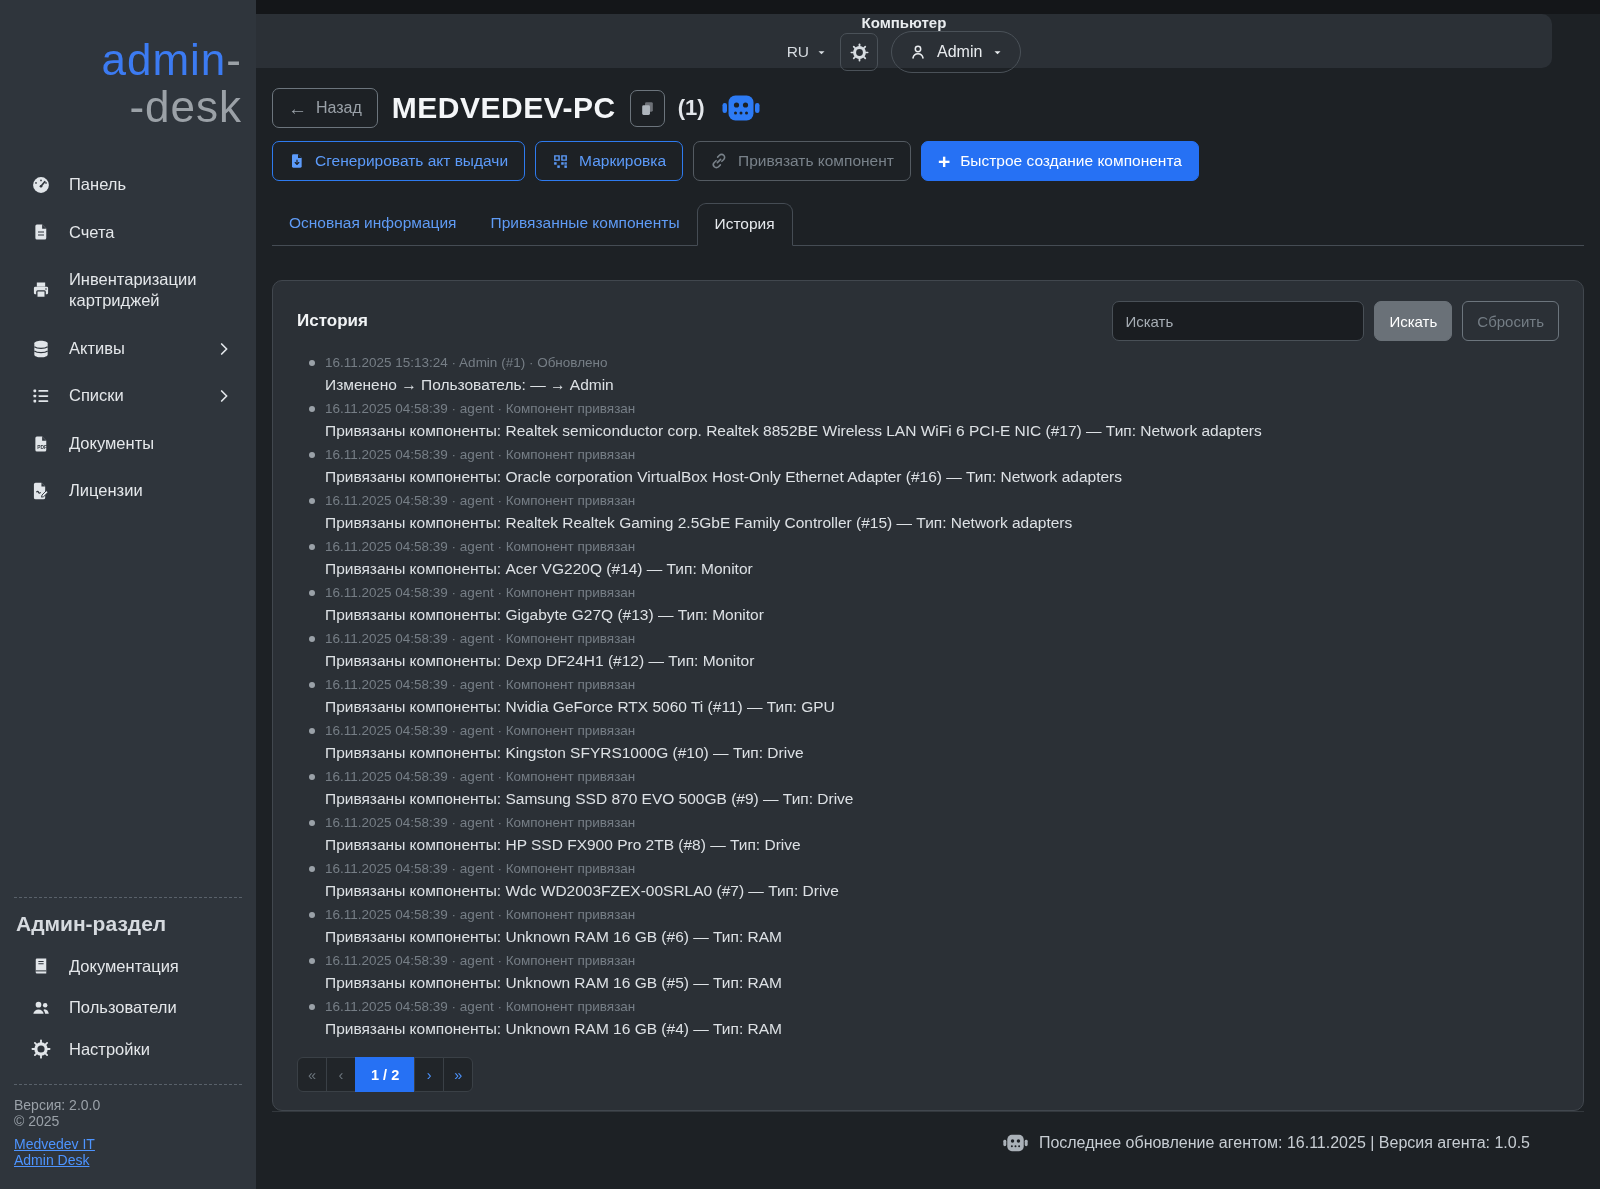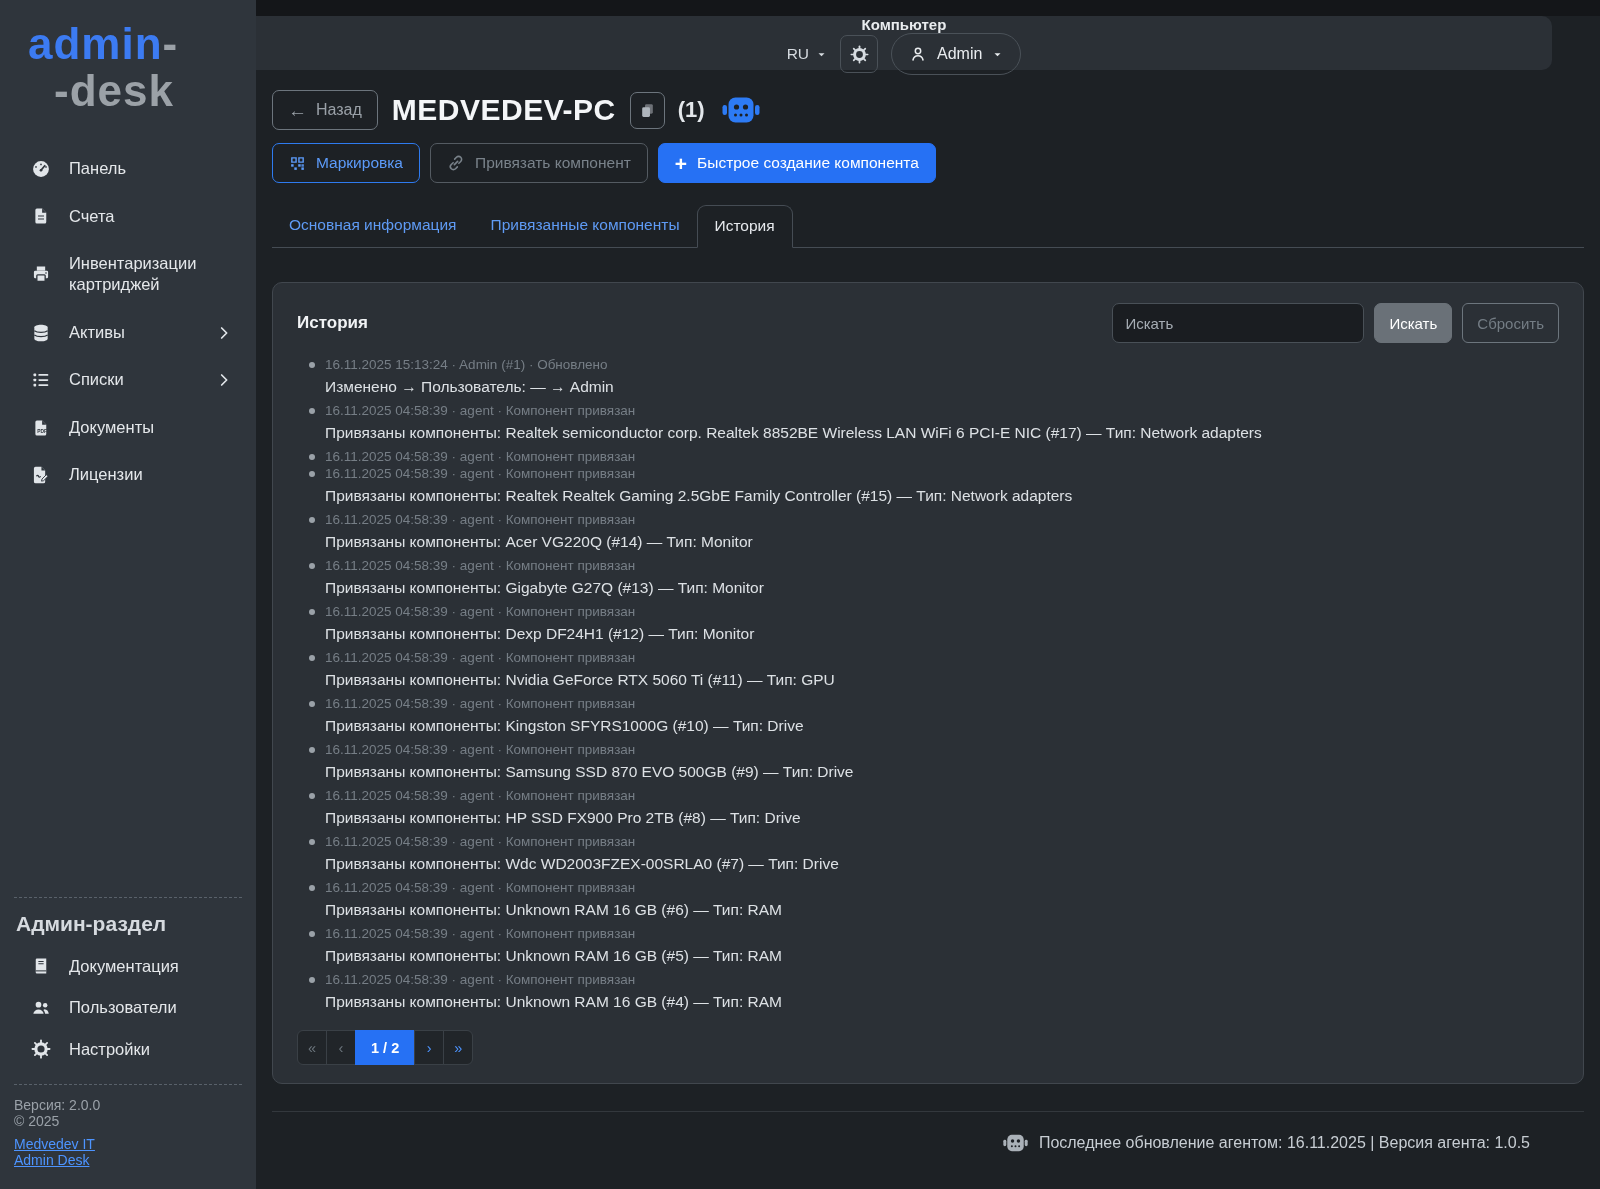--- a/index.html
+++ b/index.html
@@ -12,21 +12,21 @@
   }
   svg { display:block; }
 
   
   .sidebar {
     width:256px; min-width:256px; height:1189px;
     background:#2f353c;
     display:flex; flex-direction:column;
     padding:18px 14px 14px;
   }
-  .logo { font-weight:700; font-size:44px; line-height:1.07; letter-spacing:1px; margin:2px 0 34px 14px; }
+  .logo { font-weight:400; font-size:44px; line-height:1.07; letter-spacing:1px; margin:18px 0 34px 14px;text-align:right; }
   .logo .accent { color:#3c7bf2; }
   .logo .gray { color:#9ba1a7; }
   .logo .line2 { margin-left:26px; }
   .nav { display:flex; flex-direction:column; gap:6px; }
   .nav-item {
     display:flex; align-items:center; gap:17px;
     padding:10px 10px 10px 16px; border-radius:6px;
     color:#e4e7ea; font-size:16.5px; cursor:pointer; line-height:1.3;
   }
   .nav-item .ic { width:22px; min-width:22px; display:flex; justify-content:center; color:#e1e5e9; }
@@ -367,20 +367,31 @@
             <circle cx="13.5" cy="20" r="1.5" fill="#1d2125"></circle>
             <circle cx="19" cy="20" r="1.5" fill="#1d2125"></circle>
             <circle cx="24.5" cy="20" r="1.5" fill="#1d2125"></circle>
           </svg>
       </span>
     </div>
 
     <div class="actions-row">
       <button class="btn btn-outline-primary">
         <span>
+          <svg width="16" height="18" viewBox="0 0 24 24">
+              <path fill="currentColor" d="M6.5 2h7L19 7.5V20a2 2 0 0 1-2 2H6.5a2 2 0 0 1-2-2V4a2 2 0 0 1 2-2z"></path>
+              <path fill="#1d2125" d="M13.5 2v5.5H19z"></path>
+              <path d="M12 10.5v6" stroke="#1d2125" stroke-width="1.8" stroke-linecap="round"></path>
+              <path d="m9.3 14.3 2.7 2.7 2.7-2.7" stroke="#1d2125" stroke-width="1.8" fill="none" stroke-linecap="round" stroke-linejoin="round"></path>
+            </svg>
+        </span>
+        <span>Сгенерировать акт выдачи</span>
+      </button>
+      <button class="btn btn-outline-primary">
+        <span>
           <svg width="17" height="17" viewBox="0 0 24 24" fill="currentColor">
               <path d="M3 3h8v8H3zm2 2v4h4V5z"></path>
               <path d="M13 3h8v8h-8zm2 2v4h4V5z"></path>
               <rect x="3" y="13" width="3.5" height="3.5"></rect>
               <rect x="7.5" y="17.5" width="3.5" height="3.5"></rect>
               <rect x="13" y="13" width="3.5" height="3.5"></rect>
               <rect x="17.5" y="17.5" width="3.5" height="3.5"></rect>
               <rect x="17.5" y="13" width="3.5" height="3.5" opacity="0.85"></rect>
             </svg>
         </span>
@@ -422,20 +433,21 @@
         <div class="entry">
           <div class="entry-meta"><span class="dot"></span><span>16.11.2025 15:13:24 · Admin (#1) · Обновлено</span></div>
           <div class="entry-text">Изменено → Пользователь: — → Admin</div>
         </div>
         <div class="entry">
           <div class="entry-meta"><span class="dot"></span><span>16.11.2025 04:58:39 · agent · Компонент привязан</span></div>
           <div class="entry-text">Привязаны компоненты: Realtek semiconductor corp. Realtek 8852BE Wireless LAN WiFi 6 PCI-E NIC (#17) — Тип: Network adapters</div>
         </div>
         <div class="entry">
           <div class="entry-meta"><span class="dot"></span><span>16.11.2025 04:58:39 · agent · Компонент привязан</span></div>
+          <div class="entry-text">Привязаны компоненты: Oracle corporation VirtualBox Host-Only Ethernet Adapter (#16) — Тип: Network adapters</div>
         </div>
         <div class="entry">
           <div class="entry-meta"><span class="dot"></span><span>16.11.2025 04:58:39 · agent · Компонент привязан</span></div>
           <div class="entry-text">Привязаны компоненты: Realtek Realtek Gaming 2.5GbE Family Controller (#15) — Тип: Network adapters</div>
         </div>
         <div class="entry">
           <div class="entry-meta"><span class="dot"></span><span>16.11.2025 04:58:39 · agent · Компонент привязан</span></div>
           <div class="entry-text">Привязаны компоненты: Acer VG220Q (#14) — Тип: Monitor</div>
         </div>
         <div class="entry">

